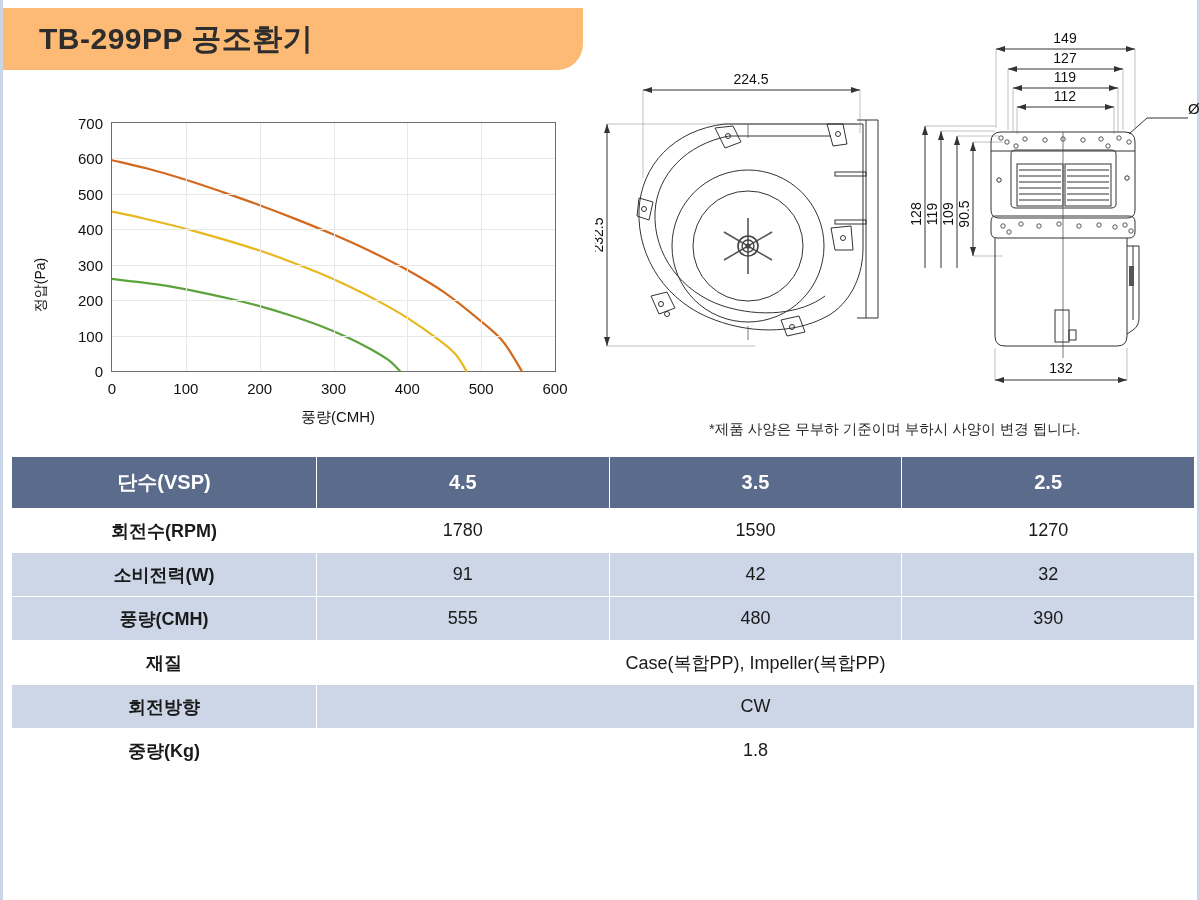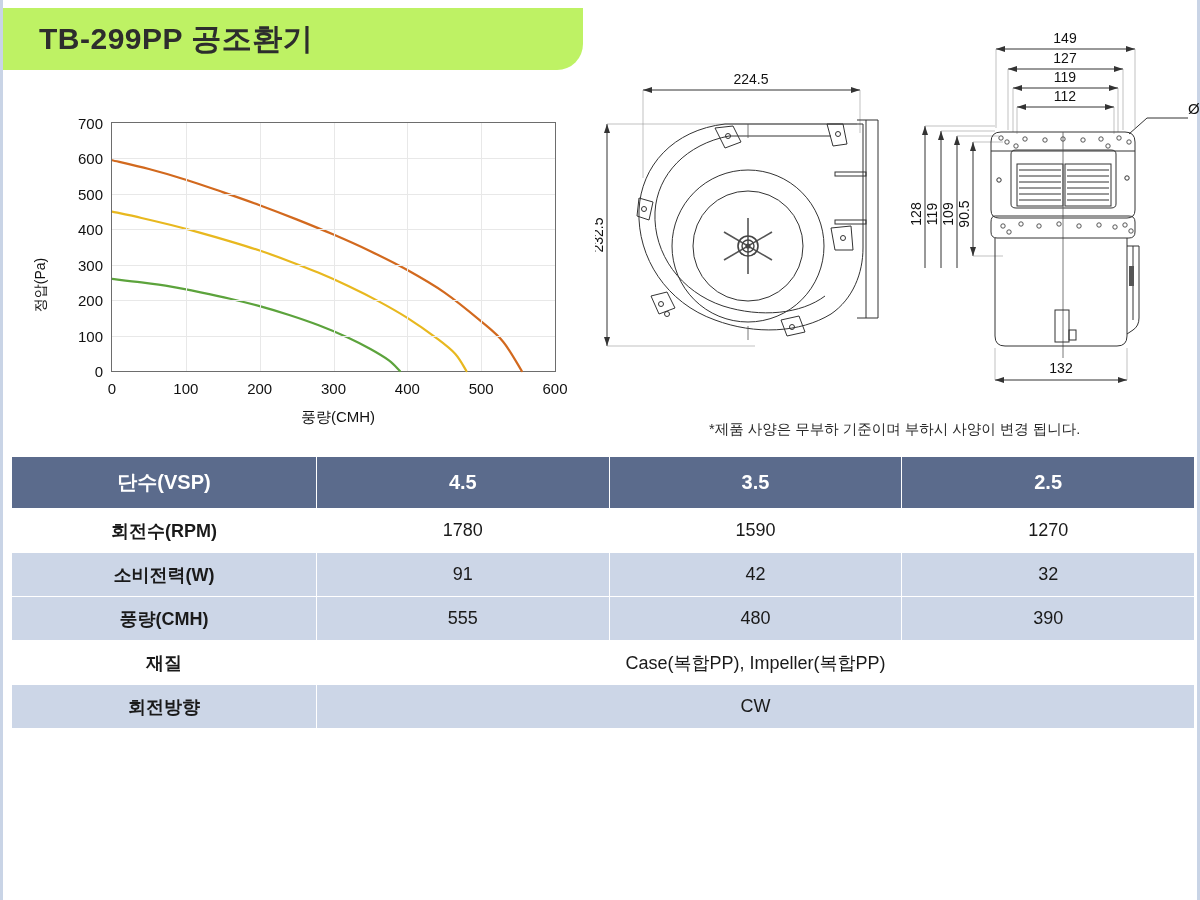--- a/index.html
+++ b/index.html
@@ -16,21 +16,21 @@
     background: #ffffff;
     border-left: 3px solid #c9d4e6;
     border-right: 3px solid #c9d4e6;
   }
 
   
   #title-bar {
     position: absolute;
     left: 0; top: 8px;
     width: 580px; height: 62px;
-    background: #bef264;
+    background: #fdba74;
     border-bottom-right-radius: 26px;
     display: flex;
     align-items: center;
   }
   #title-text {
     margin-left: 36px;
     font-size: 30px;
     font-weight: bold;
     color: #2d2d2d;
     letter-spacing: 0.5px;
@@ -429,16 +429,20 @@
           <td>390</td>
         </tr>
         <tr class="odd">
           <td class="rowlabel col-label">재질</td>
           <td colspan="3">Case(복합PP), Impeller(복합PP)</td>
         </tr>
         <tr class="even">
           <td class="rowlabel col-label">회전방향</td>
           <td colspan="3">CW</td>
         </tr>
+        <tr class="odd">
+          <td class="rowlabel col-label">중량(Kg)</td>
+          <td colspan="3">1.8</td>
+        </tr>
       </tbody>
   </table>
 
 </div>
 
 </body></html>

